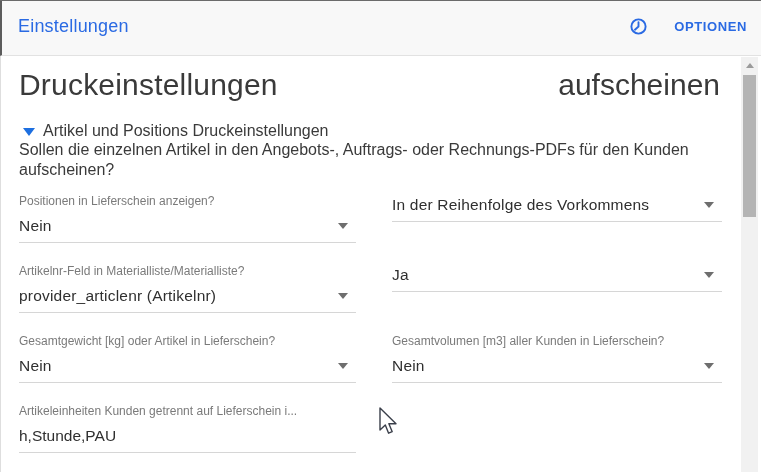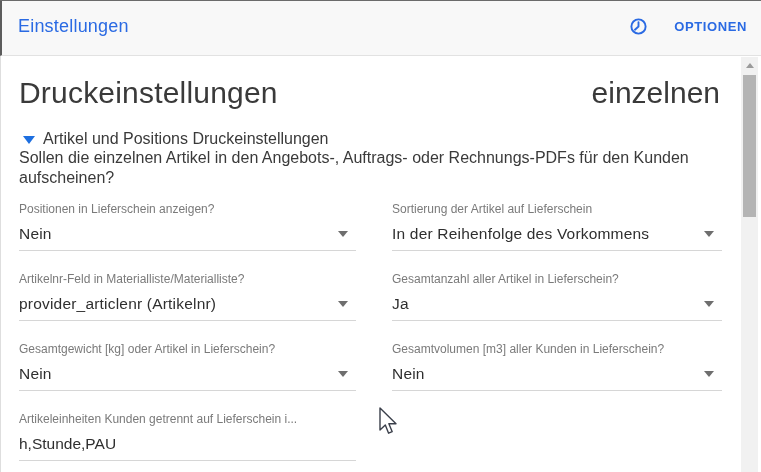--- a/index.html
+++ b/index.html
@@ -45,21 +45,21 @@
   
   .content {
     border-left: 1px solid #dedede;
     padding: 12px 41px 0 18px;
     height: 417px;
   }
   .heading-row {
     display: flex;
     align-items: baseline;
     justify-content: space-between;
-    margin-top: 8px;
+    margin-top: 0px;
   }
   .page-title {
     font-size: 30px;
     color: #3a3a3a;
     letter-spacing: 0.2px;
   }
   .edit-link {
     font-size: 30px;
     color: #3a3a3a;
     cursor: pointer;
@@ -181,58 +181,56 @@
       <path d="M12 6.5 V12 L7.5 16" fill="none" stroke="#2a6ae3" stroke-width="2.4" stroke-linecap="round" stroke-linejoin="round"></path>
     </svg>
   </span>
   <span class="options-btn">OPTIONEN</span>
 </div>
 
 <div class="content">
 
   <div class="heading-row">
     <span class="page-title">Druckeinstellungen</span>
-    <span class="edit-link">einzelnen</span>
+    <span class="edit-link">aufscheinen</span>
   </div>
 
   <div class="section-row">
     <span class="tri-down"></span>
     <span class="section-title">Artikel und Positions Druckeinstellungen</span>
   </div>
 
   <div class="question">Sollen die einzelnen Artikel in den Angebots-, Auftrags- oder Rechnungs-PDFs für den Kunden aufscheinen?</div>
 
   <div class="fields">
 
     <div class="field">
       <div class="field-label">Positionen in Lieferschein anzeigen?</div>
       <div class="field-control">
         <span class="field-value">Nein</span>
         <span class="dd-arrow"></span>
       </div>
     </div>
 
     <div class="field">
-      <div class="field-label">Sortierung der Artikel auf Lieferschein</div>
       <div class="field-control">
         <span class="field-value">In der Reihenfolge des Vorkommens</span>
         <span class="dd-arrow"></span>
       </div>
     </div>
 
     <div class="field">
       <div class="field-label">Artikelnr-Feld in Materialliste/Materialliste?</div>
       <div class="field-control">
         <span class="field-value">provider_articlenr (Artikelnr)</span>
         <span class="dd-arrow"></span>
       </div>
     </div>
 
     <div class="field">
-      <div class="field-label">Gesamtanzahl aller Artikel in Lieferschein?</div>
       <div class="field-control">
         <span class="field-value">Ja</span>
         <span class="dd-arrow"></span>
       </div>
     </div>
 
     <div class="field">
       <div class="field-label">Gesamtgewicht [kg] oder Artikel in Lieferschein?</div>
       <div class="field-control">
         <span class="field-value">Nein</span>

